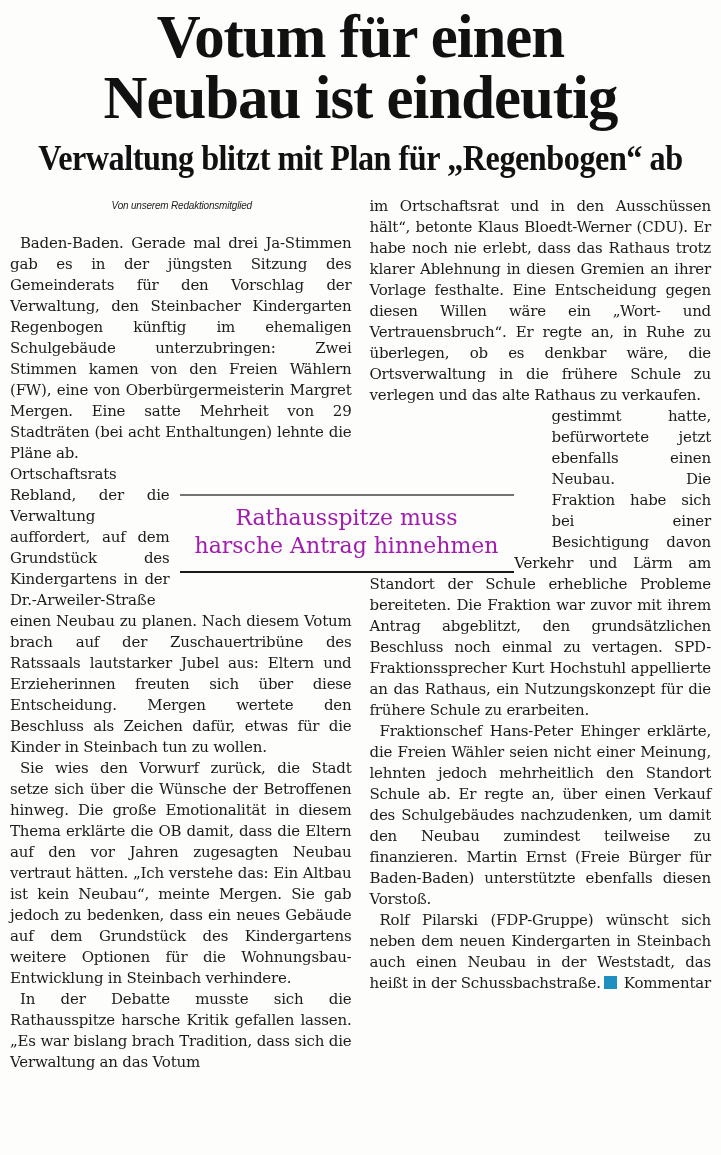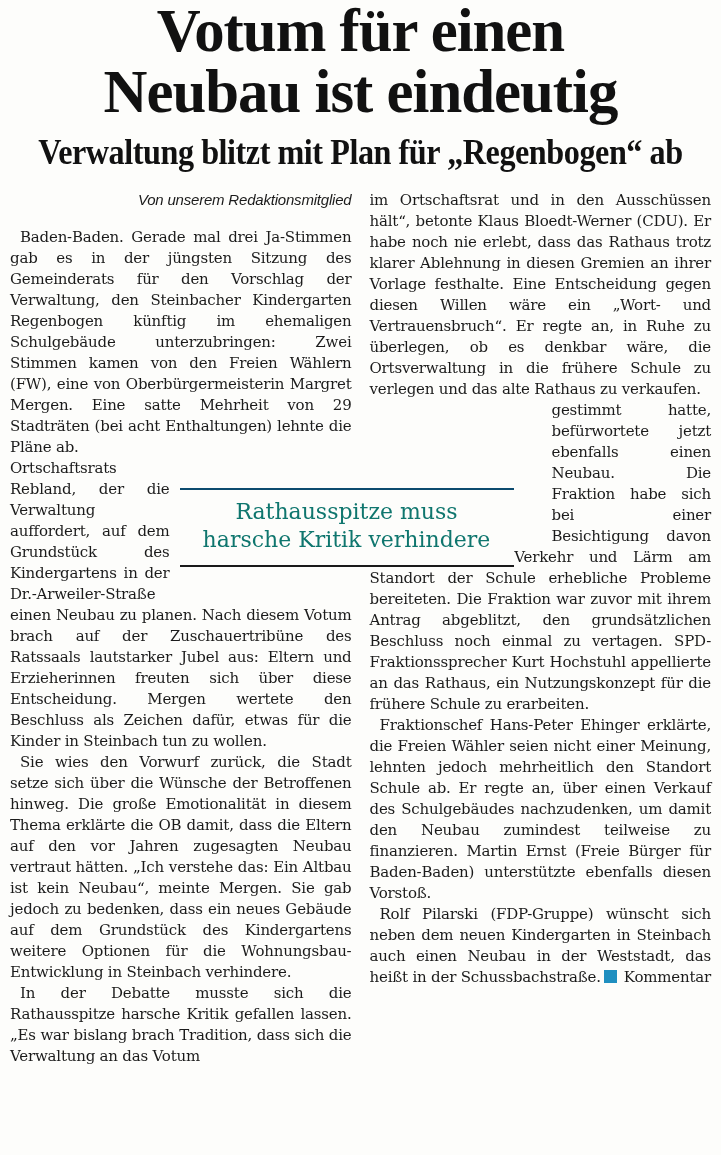--- a/index.html
+++ b/index.html
@@ -6,21 +6,21 @@
   .page {
     position:relative;
     width:721px; height:1155px;
     background:#fdfdfb;
     color:#1b1b1b;
     font-family:"DejaVu Serif", serif;
     overflow:hidden;
   }
   
   h1.headline {
-    margin:0; 
+    margin:0; padding-top:6px;
     text-align:center;
     font-family:"Liberation Serif", serif;
     font-weight:bold;
     font-size:62px; line-height:61px;
     letter-spacing:-1px;
     color:#111;
   }
   h1.headline .hl { transform:scaleX(0.98); transform-origin:center; }
   h2.subheadline {
     margin:10px 0 0 0;
@@ -44,48 +44,48 @@
     text-align:justify;
     font-size:15px; line-height:21px;
     letter-spacing:-0.2px;
     hyphens:auto; -webkit-hyphens:auto;
   }
   .col p { margin:0; text-indent:10px; }
   .col p.noindent, .col p.halfB { text-indent:0; }
   .byline {
     font-family:"Liberation Sans", sans-serif;
     font-style:italic;
-    font-size:15px; line-height:19.5px;
+    font-size:10px; line-height:19.5px;
     text-indent:0 !important;
     margin:0 0 17px 2px !important;
-    text-align:right;
+    text-align:center;
   }
   .byline .bl { display:block; }
   .dateline { font-weight:normal; }
   
   .pullquote-float {
     float:right;
     position:relative; z-index:2;
     width:334px; height:134px;
     margin:1px -162px 2px 10px;
     padding-top:29px;
     box-sizing:border-box;
     display:block;
   }
   .pq-inner {
     display:block;
     background:#fdfdfb;
-    border-top:2px solid #0c4a6e;
+    border-top:2px solid #737373;
     border-bottom:2px solid #1a1a1a;
     padding:8px 4px 11px 4px;
     text-align:center;
     text-indent:0;
     font-size:22px; line-height:28px;
     letter-spacing:0;
-    color:#0f766e;
+    color:#a21caf;
   }
   .pq-line { display:block; }
   
   .right-spacer {
     float:left;
     width:182px; height:134px;
     display:block;
   }
   
   .kommentar { float:right; white-space:nowrap; text-indent:0; }
@@ -119,21 +119,21 @@
       <p class="lead">
         <span class="dateline">Baden-Baden.</span>
         <span>Gerade mal drei Ja-Stimmen gab es in der jüngsten Sitzung des Gemeinderats für den Vorschlag der Verwaltung, den Steinbacher Kindergarten Regenbogen künftig im ehemaligen Schulgebäude unterzubringen: Zwei Stimmen kamen von den Freien Wählern (FW), eine von Oberbürgermeisterin Margret Mergen. Eine satte Mehrheit von 29 Stadträten (bei acht Enthaltungen) lehnte die Pläne ab.</span>
       </p>
 
 
       <p class="halfB">
         <span class="pullquote-float">
           <span class="pq-inner">
             <span class="pq-line">Rathausspitze muss</span>
-            <span class="pq-line">harsche Kritik verhindere</span>
+            <span class="pq-line">harsche Antrag hinnehmen</span>
           </span>
         </span>
         <span>Ortschaftsrats Rebland, der die Verwaltung auffordert, auf dem Grundstück des Kindergartens in der Dr.-Arweiler-Straße einen Neubau zu planen. Nach diesem Votum brach auf der Zuschauertribüne des Ratssaals lautstarker Jubel aus: Eltern und Erzieherinnen freuten sich über diese Entscheidung. Mergen wertete den Beschluss als Zeichen dafür, etwas für die Kinder in Steinbach tun zu wollen.</span>
       </p>
 
       <p>
         <span>Sie wies den Vorwurf zurück, die Stadt setze sich über die Wünsche der Betroffenen hinweg. Die große Emotionalität in diesem Thema erklärte die OB damit, dass die Eltern auf den vor Jahren zugesagten Neubau vertraut hätten. „Ich verstehe das: Ein Altbau ist kein Neubau“, meinte Mergen. Sie gab jedoch zu bedenken, dass ein neues Gebäude auf dem Grundstück des Kindergartens weitere Optionen für die Wohnungsbau-Entwicklung in Steinbach verhindere.</span>
       </p>
 
       <p>

